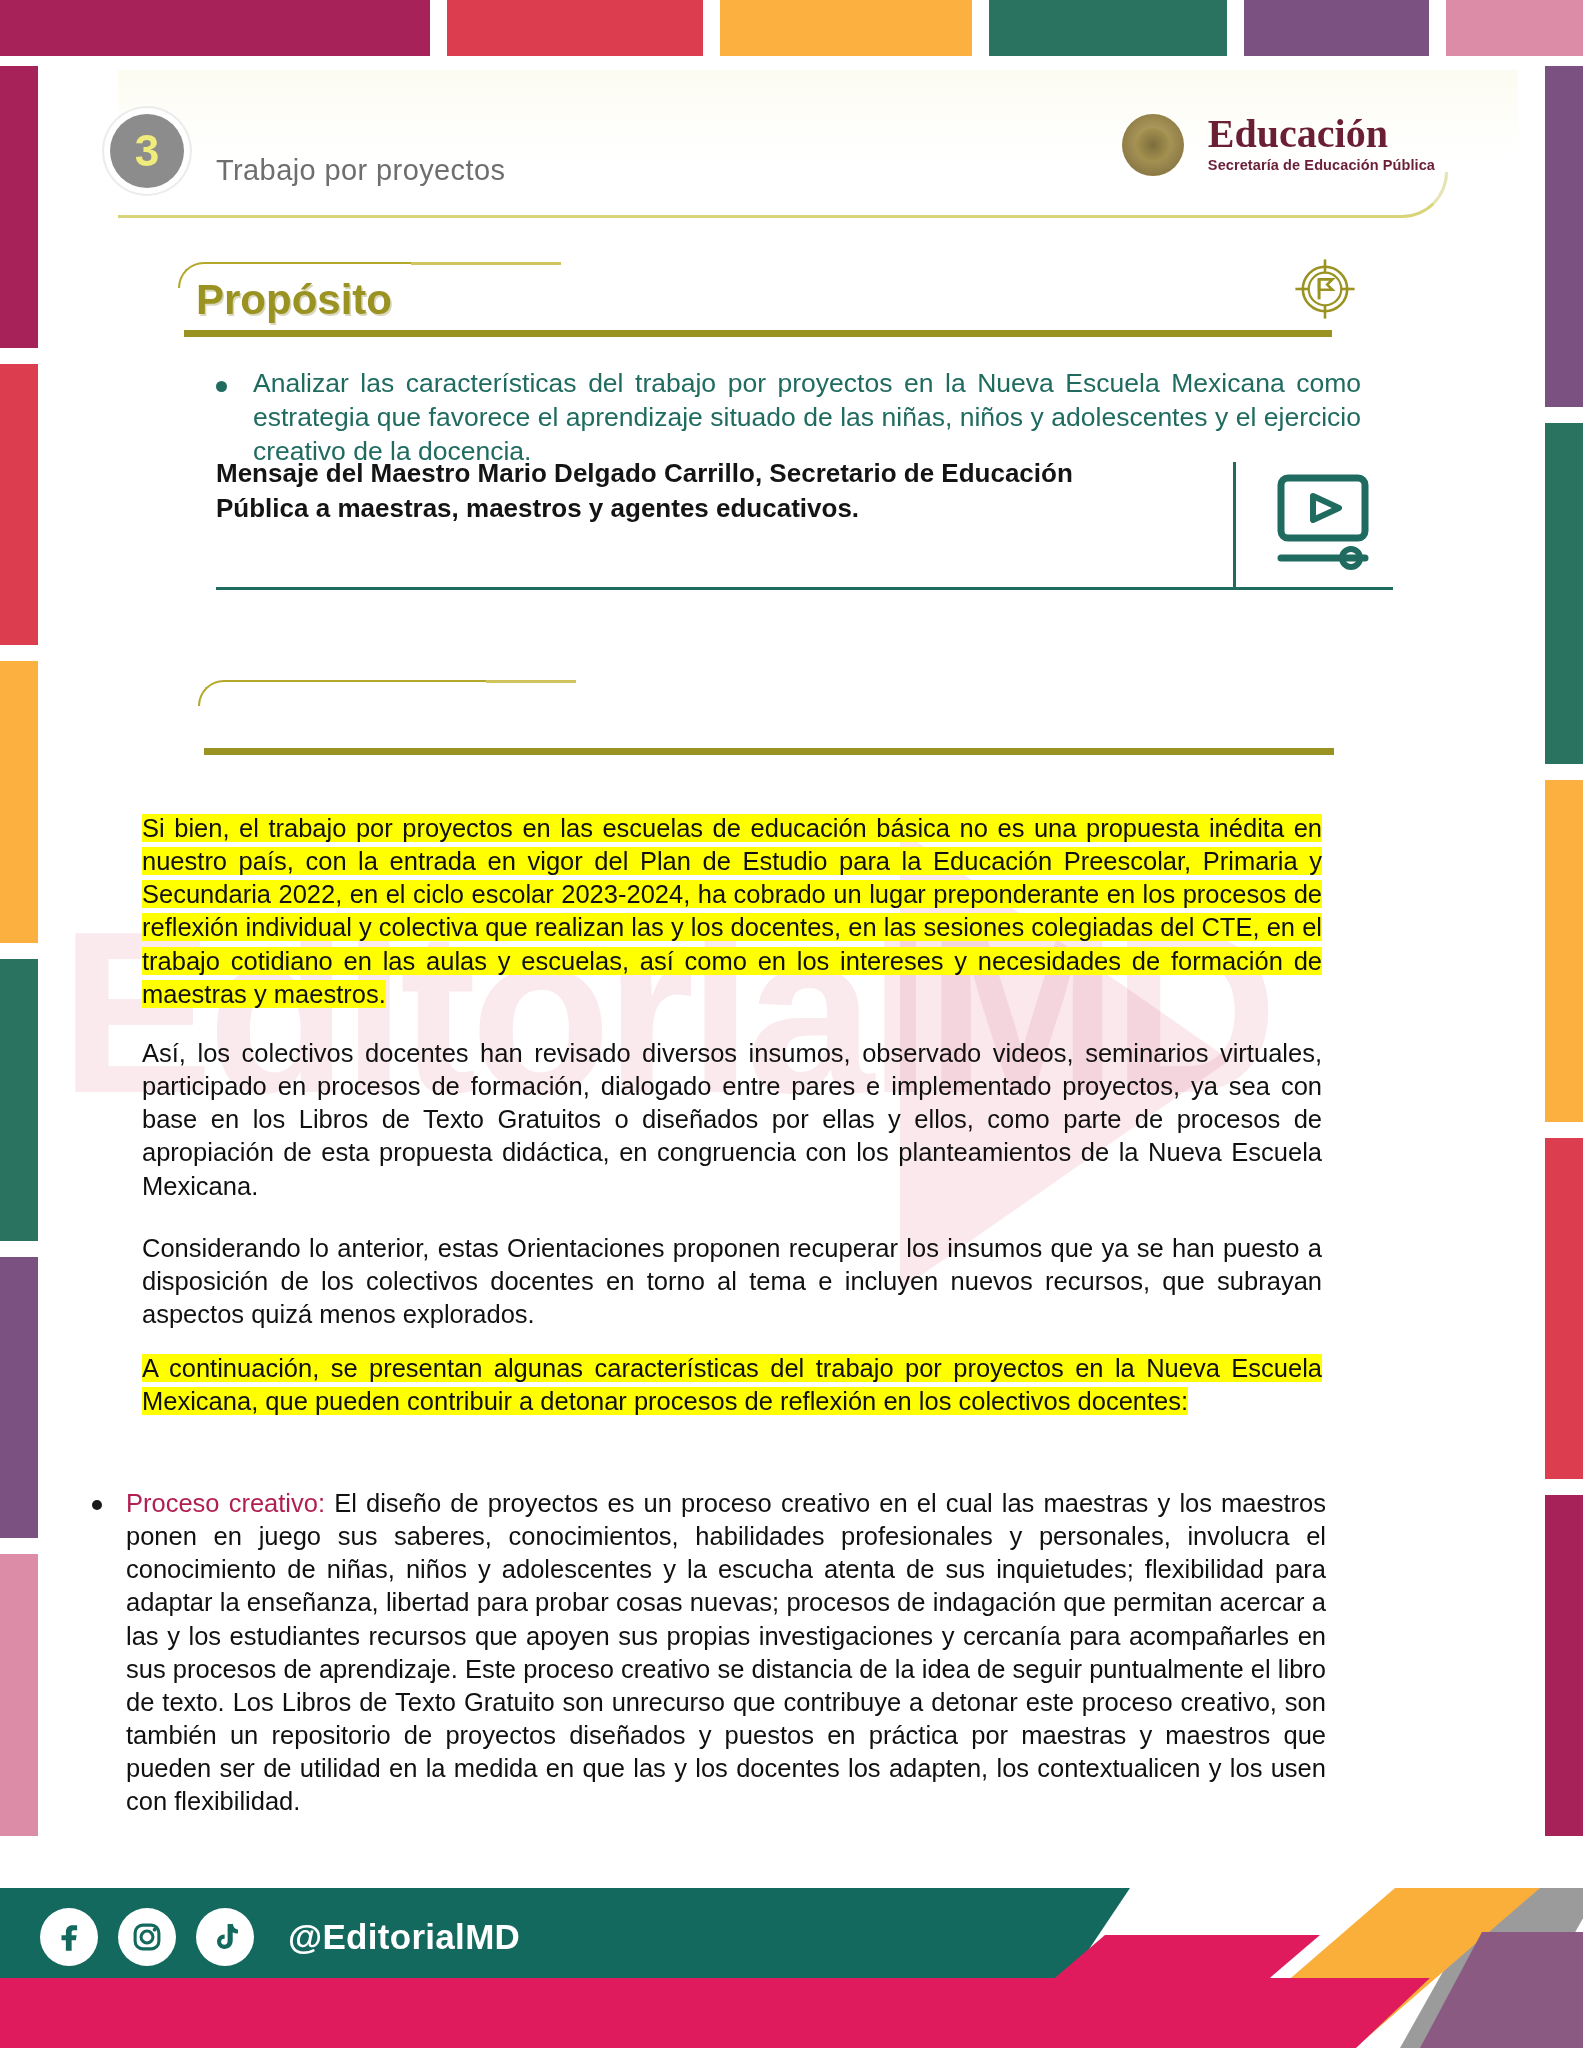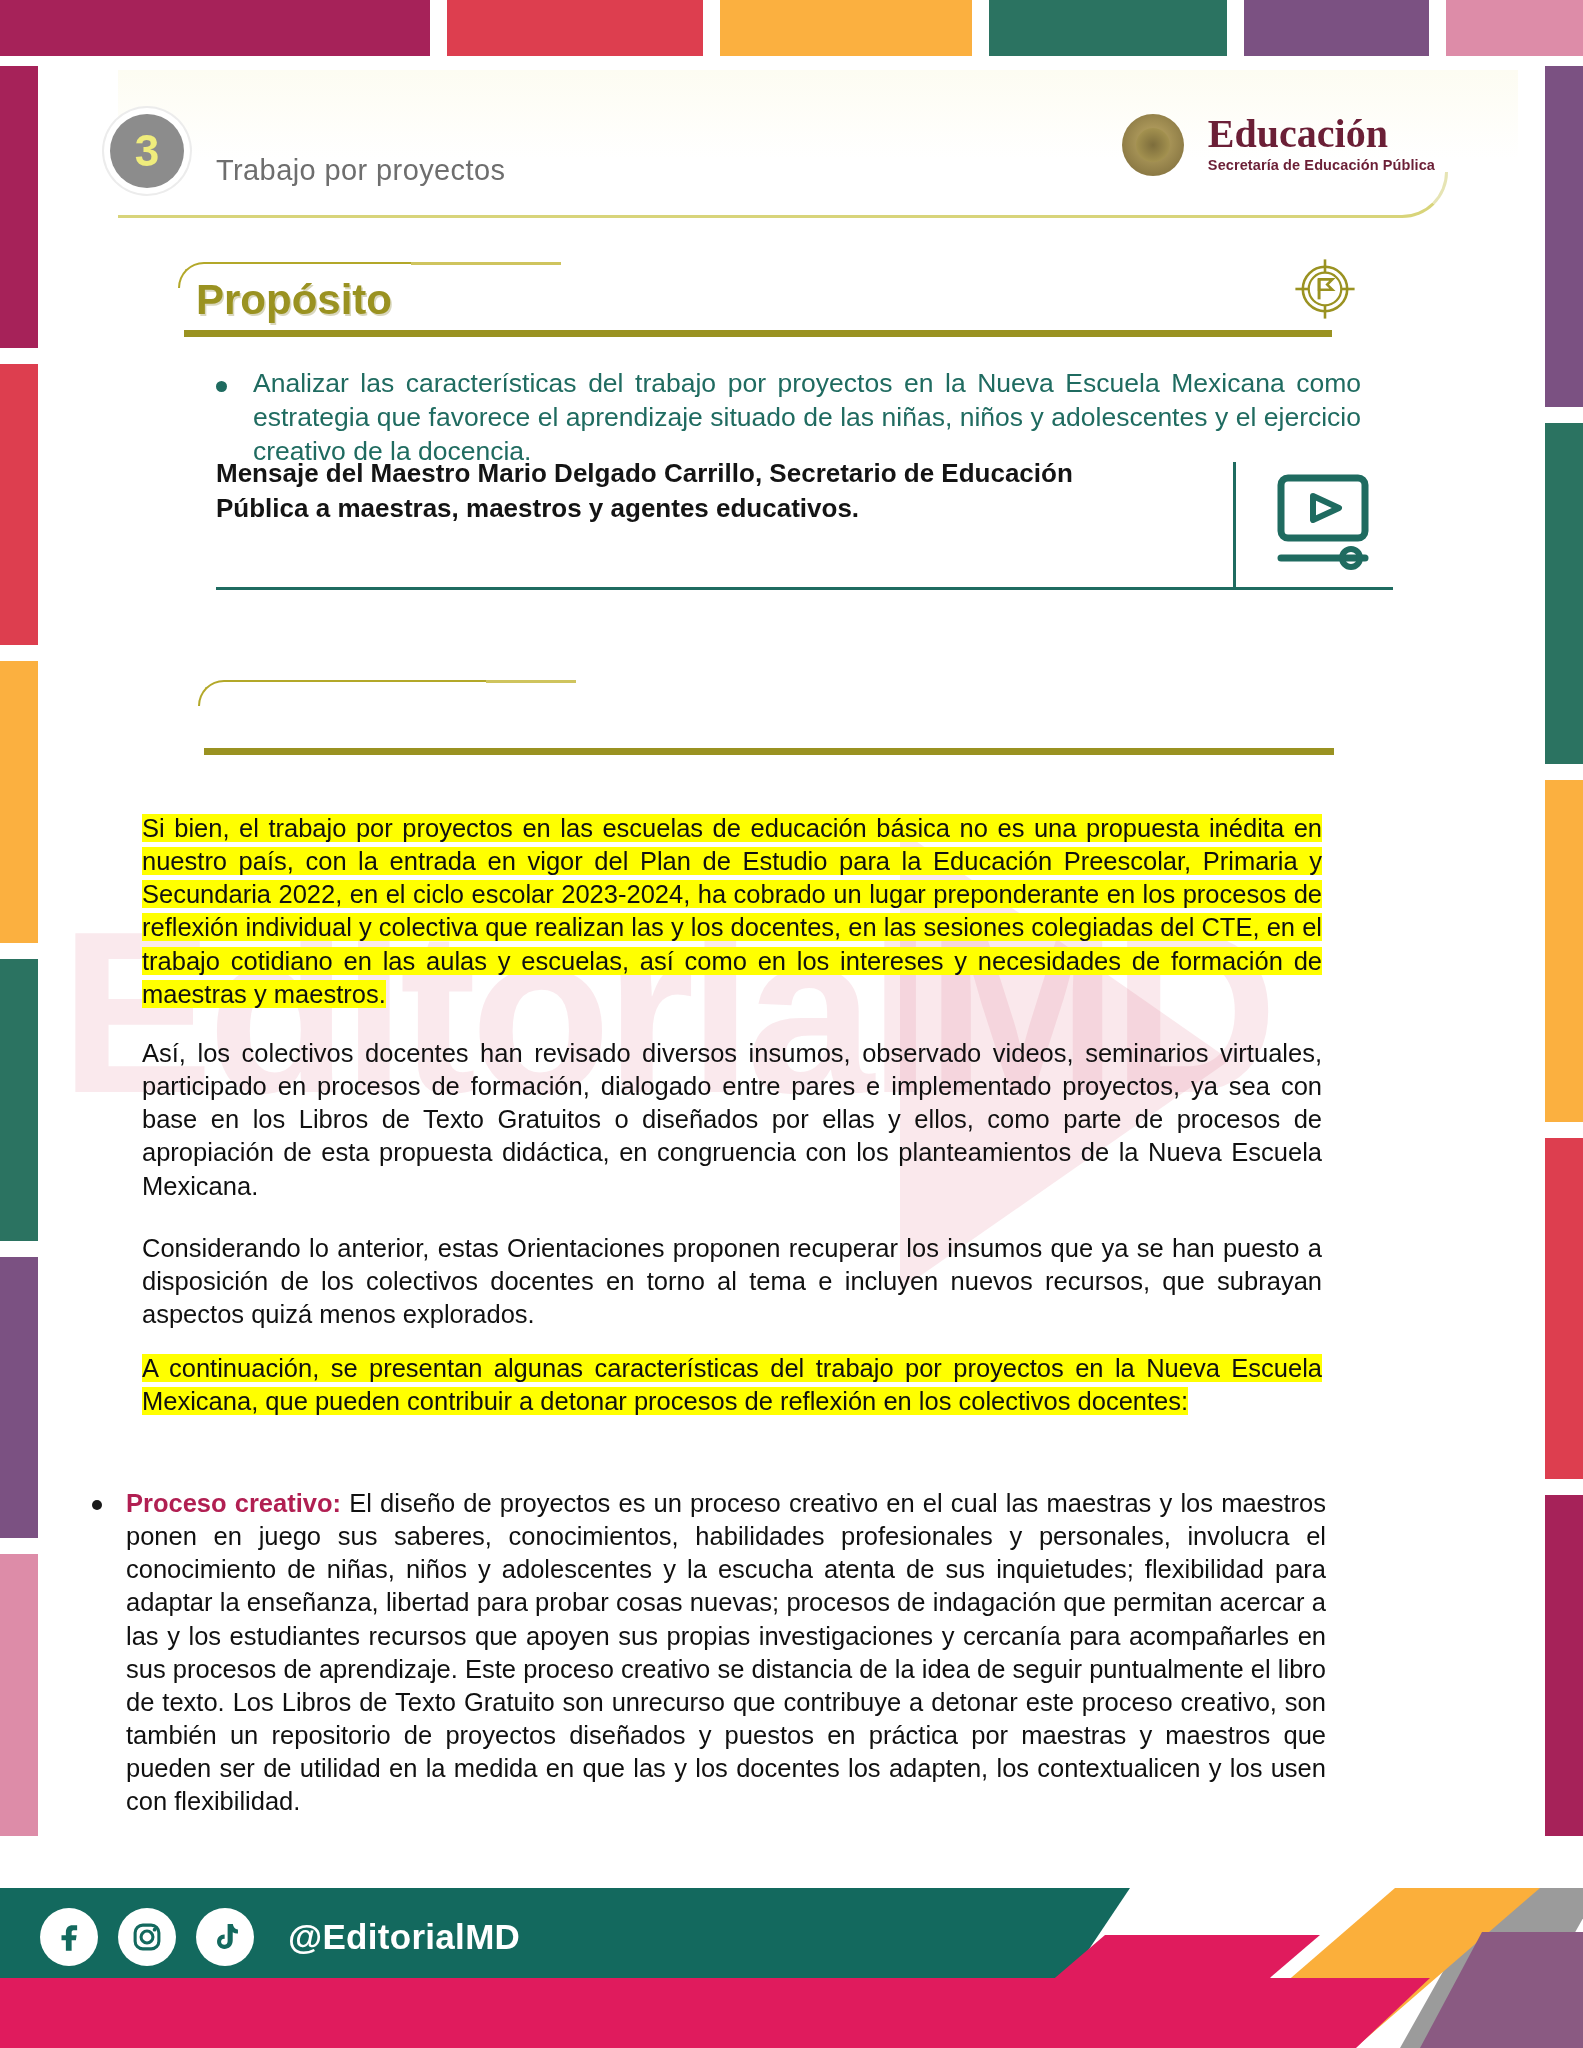--- a/index.html
+++ b/index.html
@@ -268,21 +268,21 @@
   .para.highlight {
     background: transparent;
   }
   .para.highlight > span {
     background: #ffff00;
     box-decoration-break: clone;
     -webkit-box-decoration-break: clone;
   }
   .lead-crimson {
     color: #b11f52;
-    font-weight: bold;
+    font-weight: normal;
   }
 
   .blist {
     position: absolute;
     display: flex;
     align-items: flex-start;
     z-index: 4;
   }
   .blist .bullet-dot {
     background: #1a1a1a;

